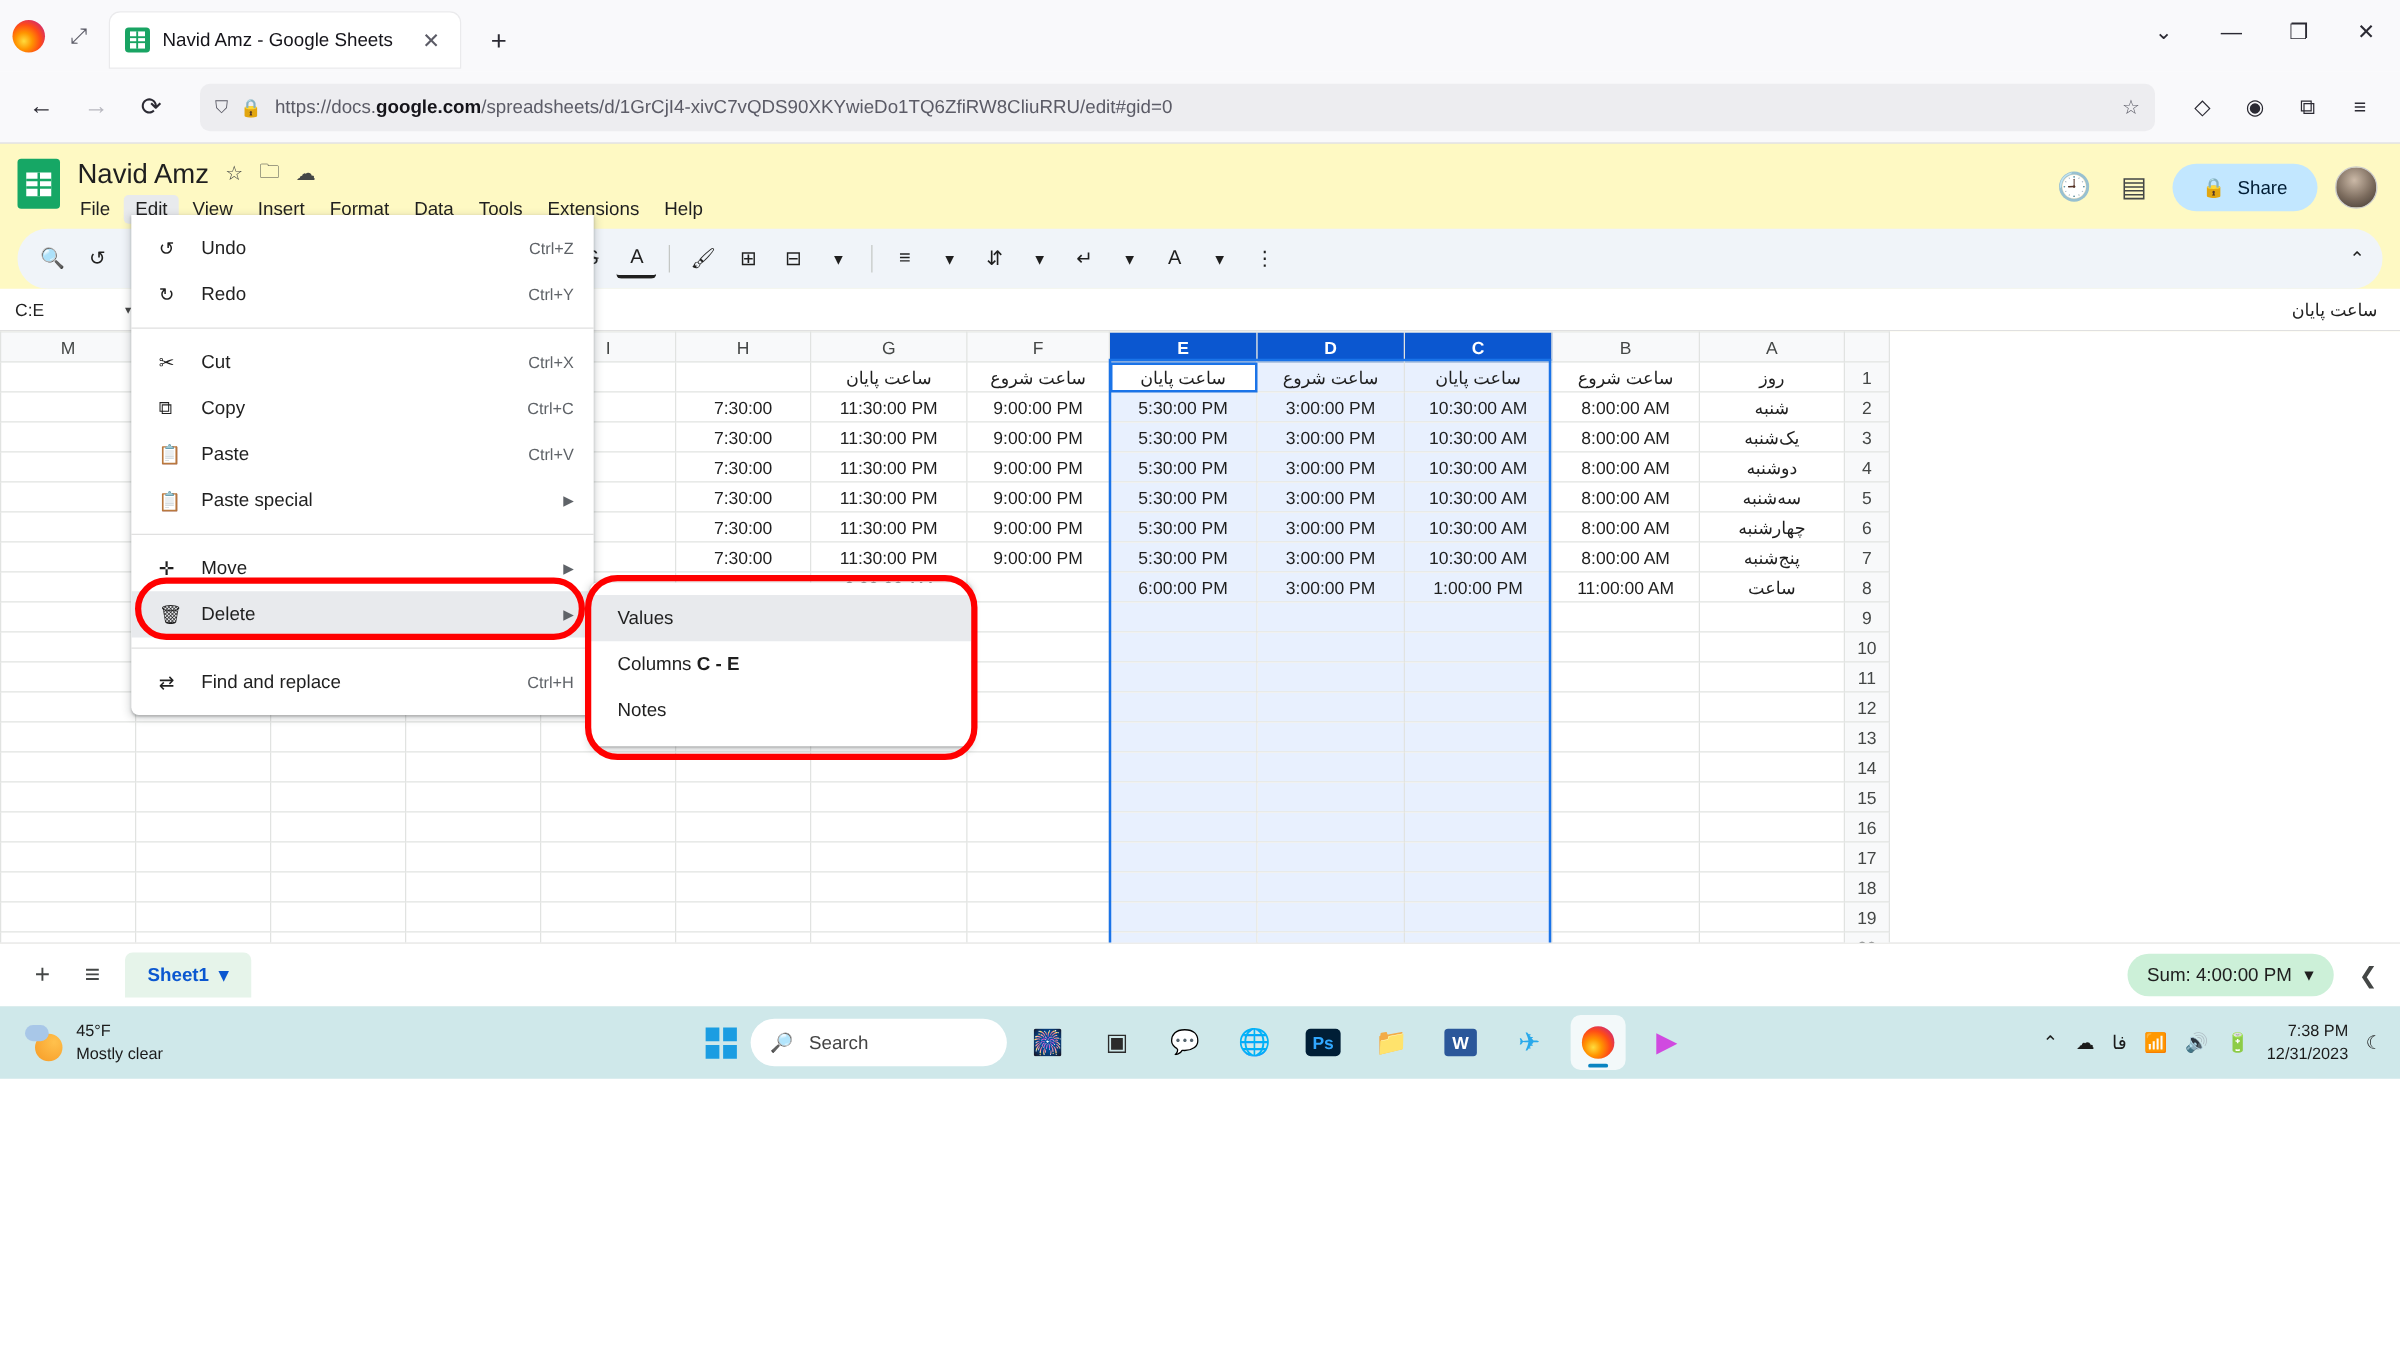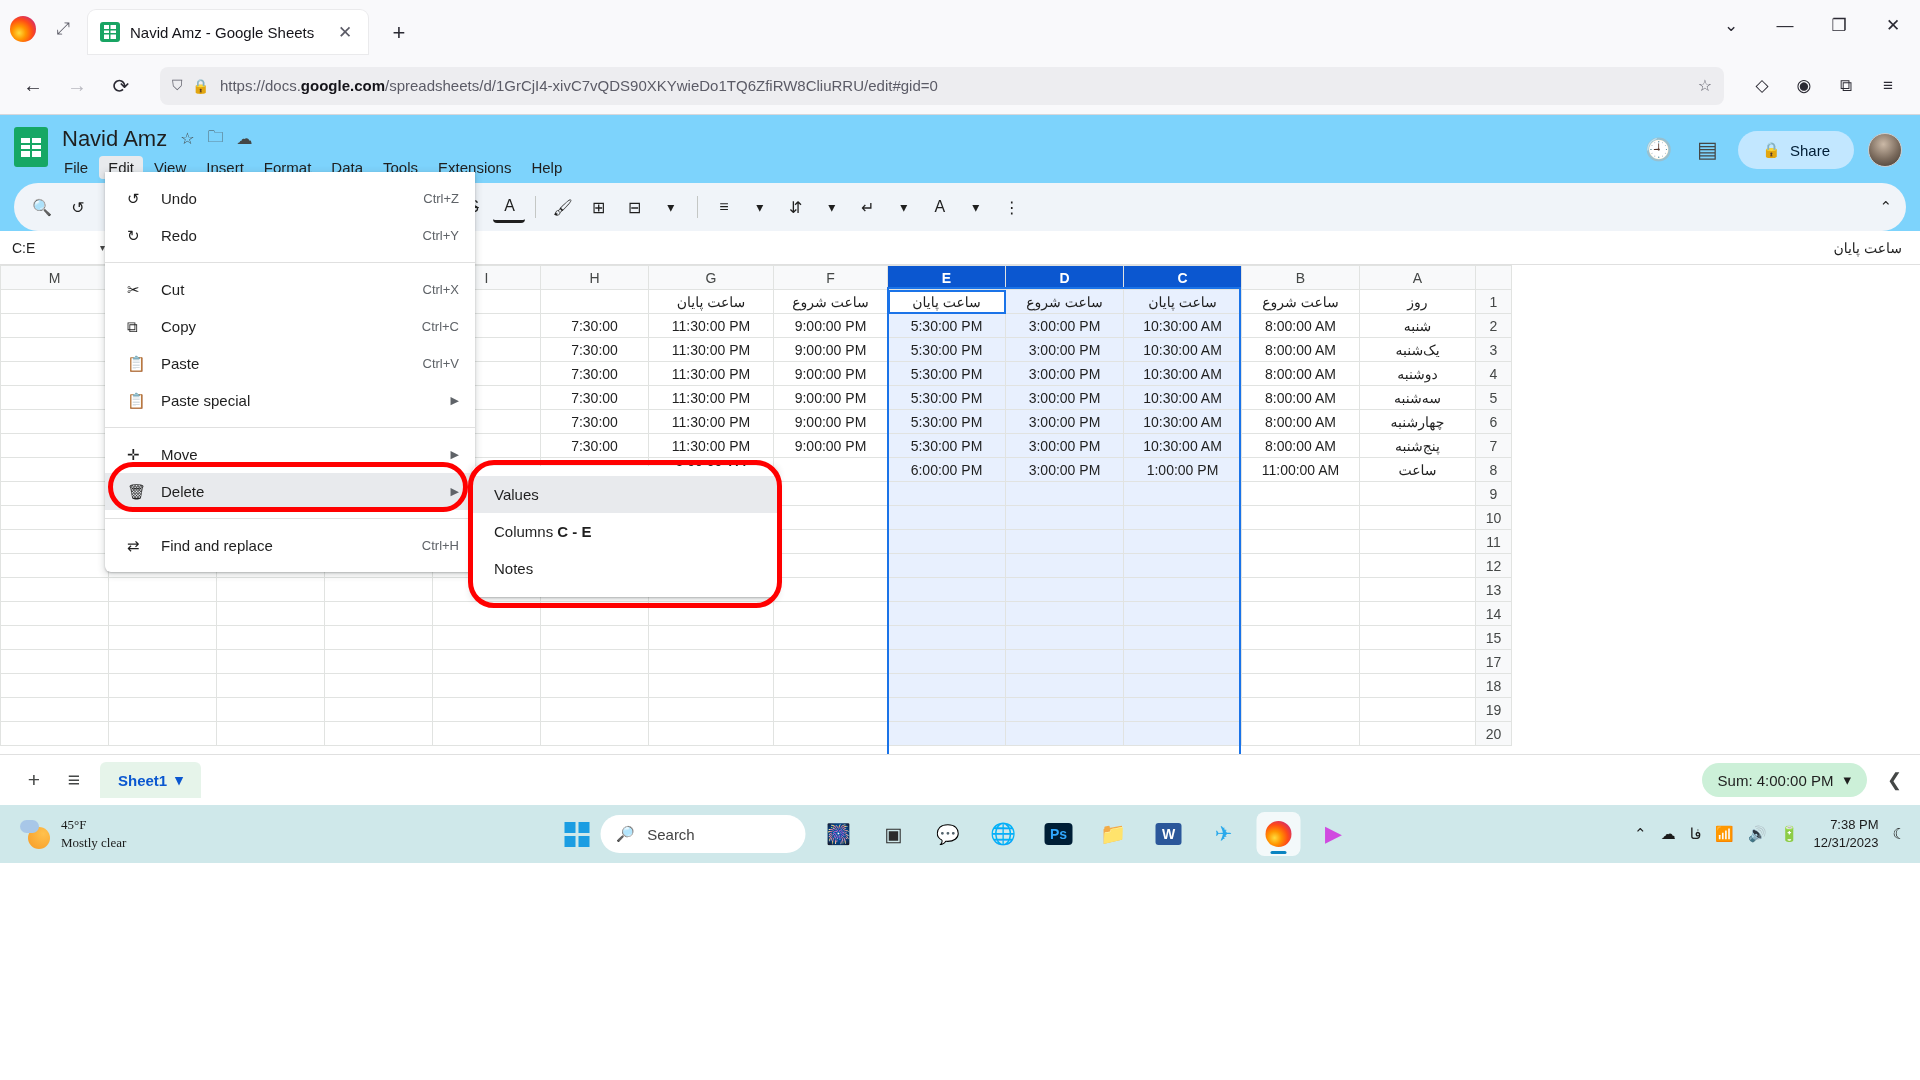--- a/index.html
+++ b/index.html
@@ -49,21 +49,21 @@
   .urlbar { flex:1; height:38px; margin:0 14px; background:#ededf0; border-radius:8px;
     display:flex; align-items:center; padding:0 12px; gap:10px; }
   .urlbar .shield, .urlbar .lock { font-size:14px;color:#5b5b66; }
   .url-text { font-size:15px; color:#5b5b66; white-space:nowrap; flex:1; }
   .url-text b { color:#15141a; font-weight:700; }
   .url-star { font-size:16px;color:#5b5b66; }
   .ff-right { display:flex; align-items:center; gap:6px; }
   .ff-right .nav-btn { width:36px;height:36px;font-size:17px;}
 
   
-  .sheets { background:#7dd3fc; }
+  .sheets { background:#fef9c3; }
   .sheets-top { display:flex; padding:10px 14px 0 14px; align-items:flex-start; position:relative;}
   .sheets-logo { width:36px;height:44px;margin-right:12px;display:flex;align-items:center;}
   .sheets-logo .sq{width:34px;height:40px;border-radius:3px;background:#16a765;position:relative;}
   .sheets-logo .sq:after{content:"";position:absolute;left:7px;top:11px;width:20px;height:19px;
     background:
       linear-gradient(#16a765,#16a765) 0 5px/20px 2px no-repeat,
       linear-gradient(#16a765,#16a765) 0 11px/20px 2px no-repeat,
       linear-gradient(#16a765,#16a765) 9px 0/2px 19px no-repeat,
       #fff;}
   .doc-title-row { display:flex; align-items:center; gap:13px; }
@@ -152,21 +152,21 @@
   .bb-collapse { position:absolute; right:18px; font-size:18px; color:#444746; }
 
   
   .taskbar { height:58px; background:#cfe8ea; display:flex; align-items:center; position:relative; }
   .tb-weather { display:flex; align-items:center; gap:11px; padding-left:20px; }
   .weather-ico { width:30px;height:30px;position:relative; }
   .weather-ico .moon{position:absolute;right:0;bottom:0;width:22px;height:22px;border-radius:50%;
     background:radial-gradient(circle at 70% 30%, #ffc14d, #f79b26);}
   .weather-ico .cloud{position:absolute;left:0;top:1px;width:19px;height:13px;border-radius:8px;
     background:#a8c7e8;}
-  .weather-txt { font-size:13px; color:#1b1b1b; line-height:1.35;font-family:Liberation Serif, serif; }
+  .weather-txt { font-size:13px; color:#1b1b1b; line-height:1.35; }
   .tb-center { position:absolute; left:50%; transform:translateX(-50%);
     display:flex; align-items:center; gap:11px; }
   .winlogo { width:25px;height:25px;display:grid;grid-template-columns:1fr 1fr;grid-gap:3px;}
   .winlogo i{background:#1b9de2;display:block;}
   .tb-search { display:flex;align-items:center;gap:12px; background:#fff; border-radius:20px;
     height:38px; padding:0 14px 0 16px; width:205px; font-size:15px; color:#444; }
   .tb-app { width:44px;height:44px;border-radius:8px;display:flex;align-items:center;justify-content:center;
     position:relative;}
   .tb-app.active{background:rgba(255,255,255,.75);}
   .tb-app .dot{position:absolute;bottom:2px;left:50%;transform:translateX(-50%);width:16px;height:3px;
@@ -580,20 +580,36 @@
             <td class="cell"></td>
             <td class="cell"></td>
             <td class="cell"></td>
             <td class="cell"></td>
             <td class="cell"></td>
             <td class="cell selcol"></td>
             <td class="cell selcol"></td>
             <td class="cell selcol"></td>
             <td class="cell"></td>
             <td class="cell"></td>
+            <td class="rowhdr">16</td>
+          </tr>
+          <tr>
+            <td class="cell"></td>
+            <td class="cell"></td>
+            <td class="cell"></td>
+            <td class="cell"></td>
+            <td class="cell"></td>
+            <td class="cell"></td>
+            <td class="cell"></td>
+            <td class="cell"></td>
+            <td class="cell selcol"></td>
+            <td class="cell selcol"></td>
+            <td class="cell selcol"></td>
+            <td class="cell"></td>
+            <td class="cell"></td>
             <td class="rowhdr">17</td>
           </tr>
           <tr>
             <td class="cell"></td>
             <td class="cell"></td>
             <td class="cell"></td>
             <td class="cell"></td>
             <td class="cell"></td>
             <td class="cell"></td>
             <td class="cell"></td>

